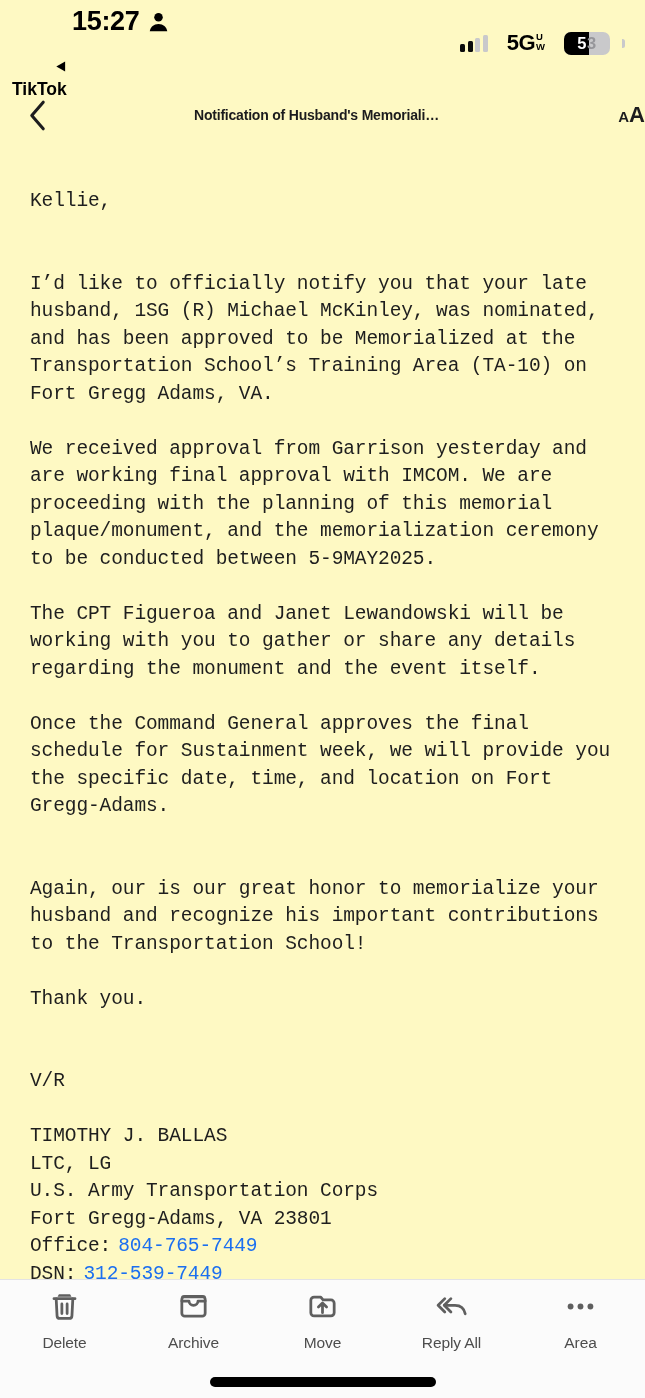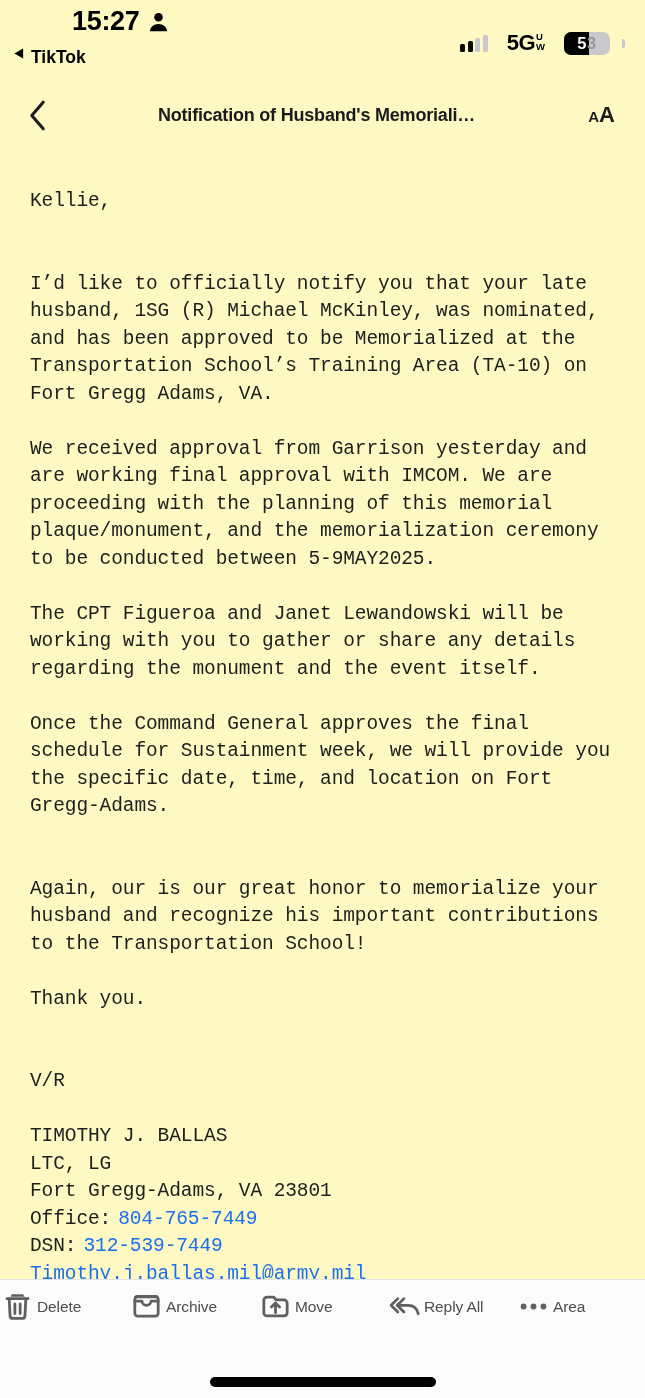--- a/index.html
+++ b/index.html
@@ -6,54 +6,54 @@
   html,body { background:#888; }
   .page {
     position:relative; width:645px; height:1398px; background:#fef9c3;
     font-family:"Liberation Sans", sans-serif; overflow:hidden; margin:0 auto;
   }
   
   .status-bar { position:absolute; top:0; left:0; right:0; height:80px; }
   .sb-time-row { position:absolute; left:72px; top:6px; display:flex; align-items:center; gap:6px; }
   .sb-time { font-size:27px; font-weight:700; color:#000; letter-spacing:-0.3px; }
   .sb-person { width:25px; height:25px; margin-top:2px; }
-  .sb-backapp { position:absolute; left:12px; top:47px; display:flex; align-items:flex-start; gap:6px; cursor:pointer; }
+  .sb-backapp { position:absolute; left:12px; top:60px; display:flex; align-items:flex-end; gap:6px; cursor:pointer;flex-direction:column; }
   .sb-backapp span { font-size:17.5px; font-weight:700; color:#000; }
   .sb-right { position:absolute; right:20px; top:30px; display:flex; align-items:center; gap:19px; }
   .signal { display:flex; align-items:flex-end; gap:2.5px; height:18px; }
   .signal i { display:block; width:5px; border-radius:1.5px; }
   .signal i:nth-child(1){ height:8px;  background:#0b0b0b; }
   .signal i:nth-child(2){ height:11px; background:#0b0b0b; }
   .signal i:nth-child(3){ height:14px; background:#c9c9cb; }
   .signal i:nth-child(4){ height:17px; background:#c9c9cb; }
   .net { display:flex; align-items:flex-start; }
   .net-5g { font-size:22px; font-weight:700; color:#000; letter-spacing:-0.5px; }
   .net-uw { display:flex; flex-direction:column; font-size:9.5px; font-weight:700; color:#000; line-height:1.0; margin:2px 0 0 1px; }
   .battery { position:relative; width:46px; height:23px; border-radius:7px; background:#c9c9cb; overflow:hidden; }
   .battery-fill { position:absolute; left:0; top:0; bottom:0; width:25px; background:#000; }
   .battery-digits { position:absolute; inset:0; display:flex; align-items:center; justify-content:center; font-size:16.5px; font-weight:700; letter-spacing:0.5px; }
   .battery-digits .d1 { color:#ffffff; }
   .battery-digits .d2 { color:#96969a; }
   .battery-nub { width:3px; height:9px; background:#c9c9cb; border-radius:0 2.5px 2.5px 0; margin-left:-7px; }
   
   .nav-bar { position:absolute; top:82px; left:0; right:0; height:66px; display:flex; align-items:center; }
   .nav-back { width:62px; padding-left:27px; background:none; border:none; cursor:pointer; display:flex; align-items:center; }
-  .nav-title { flex:1; text-align:center; font-size:18px; font-weight:700; color:#1b1b1d; letter-spacing:-0.2px; white-space:nowrap; overflow:hidden; }
-  .nav-aa { width:74px; padding-right:30px; background:none; border:none; cursor:pointer; text-align:right; color:#1c1c1e; white-space:nowrap; }
+  .nav-title { flex:1; text-align:center; font-size:14px; font-weight:700; color:#1b1b1d; letter-spacing:-0.2px; white-space:nowrap; overflow:hidden; }
+  .nav-aa { width:74px; background:none; border:none; cursor:pointer; text-align:right; color:#1c1c1e; white-space:nowrap; }
   .nav-aa .a-sm { font-size:15px; font-weight:600; }
   .nav-aa .a-lg { font-size:22px; font-weight:600; }
   
   .content { position:absolute; top:188px; left:30px; width:588px; height:1091px; overflow:hidden; }
   .ln { min-height:27.5px; line-height:27.5px; font-size:19.5px; color:#1e1e1e; letter-spacing:-0.1px;font-family:Liberation Mono, monospace; }
   .ln .lbl { margin-right:7px; }
   a.link { color:#1b6ff0; text-decoration:none; cursor:pointer; }
   
   .toolbar { position:absolute; left:0; right:0; bottom:0; height:119px; background:#fbfbfb; border-top:1px solid #e3e3e5; }
   .toolbar-row { display:flex; padding-top:9px; }
-  .tb-item { flex:1; display:flex; flex-direction:row; align-items:center; gap:2px; background:none; border:none; cursor:pointer; }
+  .tb-item { flex:1; display:flex; flex-direction:column; align-items:center; gap:10px; background:none; border:none; cursor:pointer; }
   .tb-item svg { width:35px; height:35px; }
   .tb-label { font-size:15.5px; color:#4d4d4d; letter-spacing:-0.1px; }
   .home-indicator { position:absolute; left:50%; transform:translateX(-50%); bottom:11px; width:226px; height:10px; border-radius:5px; background:#000; cursor:grab; }
   .icon-stroke { fill:none; stroke:#5f5f5f; stroke-width:1.9; stroke-linecap:round; stroke-linejoin:round; }
   .icon-fill { fill:#5f5f5f; }
 </style>
 </head>
 <body>
 
 <div class="page">
@@ -122,20 +122,21 @@
     <div class="ln"></div>
     <div class="ln">Again, our is our great honor to memorialize your husband and recognize his important contributions to the Transportation School!</div>
     <div class="ln"></div>
     <div class="ln">Thank you.</div>
     <div class="ln"></div>
     <div class="ln"></div>
     <div class="ln">V/R</div>
     <div class="ln"></div>
     <div class="ln">TIMOTHY J. BALLAS</div>
     <div class="ln">LTC, LG</div>
+    <div class="ln">U.S. Army Transportation Corps</div>
     <div class="ln">Fort Gregg-Adams, VA 23801</div>
     <div class="ln">
       <span class="lbl">Office:</span><a class="link">804-765-7449</a>
     </div>
     <div class="ln">
       <span class="lbl">DSN:</span><a class="link">312-539-7449</a>
     </div>
     <div class="ln">
       <a class="link">Timothy.j.ballas.mil@army.mil</a>
     </div>

